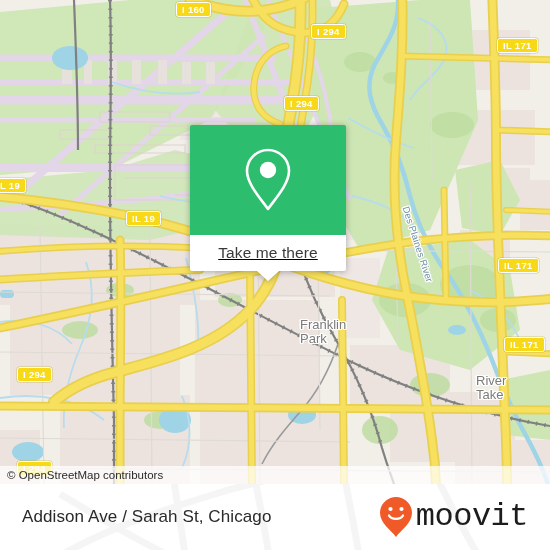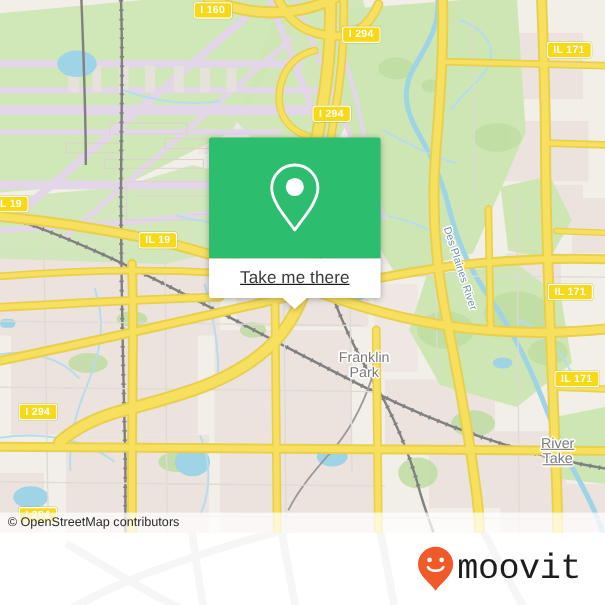--- a/index.html
+++ b/index.html
@@ -36,21 +36,21 @@
     white-space: nowrap;
     text-shadow:
        1.4px 0 0 rgba(255,255,255,.95), -1.4px 0 0 rgba(255,255,255,.95),
        0 1.4px 0 rgba(255,255,255,.95), 0 -1.4px 0 rgba(255,255,255,.95),
        1px 1px 0 rgba(255,255,255,.95), -1px -1px 0 rgba(255,255,255,.95),
        1px -1px 0 rgba(255,255,255,.95), -1px 1px 0 rgba(255,255,255,.95);
   }
   .place-label {
     font-size: 13px;
     color: #7b7b7b;
-    text-align: center;
+    text-align: left;
     line-height: 14px;
   }
   .river-label {
     font-size: 9.5px;
     color: #6f8fa8;
     letter-spacing: .2px;
   }
 
   
   .shield {
@@ -391,21 +391,21 @@
           <path d="M402,56 L560,60" stroke-width="4"></path>
         </g>
 
       </g>
     </svg>
 
     <div class="map-label place-label" style="left:300px; top:318px; width:62px;">
       <div>Franklin</div>
       <div>Park</div>
     </div>
-    <div class="map-label place-label" style="left:476px; top:396px; width:62px;text-decoration:underline;">
+    <div class="map-label place-label" style="left:476px; top:374px; width:62px;">
       <div>River</div>
       <div>Take</div>
     </div>
 
     <div class="map-label river-label" style="left:411px; top:205px; transform: rotate(72deg); transform-origin: 0 0;">Des Plaines River</div>
 
     <div class="shield" style="left:176px; top:2px;">I 160</div>
     <div class="shield" style="left:311px; top:24px;">I 294</div>
     <div class="shield" style="left:497px; top:38px;">IL 171</div>
     <div class="shield" style="left:284px; top:96px;">I 294</div>
@@ -439,20 +439,21 @@
       <g stroke="#ededed" fill="none" stroke-width="7">
         <path d="M30,120 C90,80 150,60 215,40 C280,20 350,10 420,6"></path>
         <path d="M60,40 C110,70 160,100 210,120"></path>
         <path d="M250,0 C258,40 266,80 272,120"></path>
         <path d="M340,0 C348,40 356,80 362,120"></path>
         <path d="M170,0 C176,40 182,80 188,120"></path>
         <path d="M430,10 C450,50 470,90 490,120"></path>
       </g>
     </svg>
 
+    <div id="footer-title">Addison Ave / Sarah St, Chicago</div>
 
     <div id="brand">
       <svg width="34" height="42" viewBox="0 0 34 42">
         <path d="M17 1 C8.2 1 1 8.2 1 17 C1 27 12 34 17 41 C22 34 33 27 33 17 C33 8.2 25.8 1 17 1 Z" fill="#ef5a28"></path>
         <circle cx="11.5" cy="13" r="2.1" fill="#ffffff"></circle>
         <circle cx="22.5" cy="13" r="2.1" fill="#ffffff"></circle>
         <path d="M10 19.5 C12.5 24 21.5 24 24 19.5" fill="none" stroke="#ffffff" stroke-width="2.3" stroke-linecap="round"></path>
       </svg>
       <span id="brand-name">moovit</span>
     </div>

